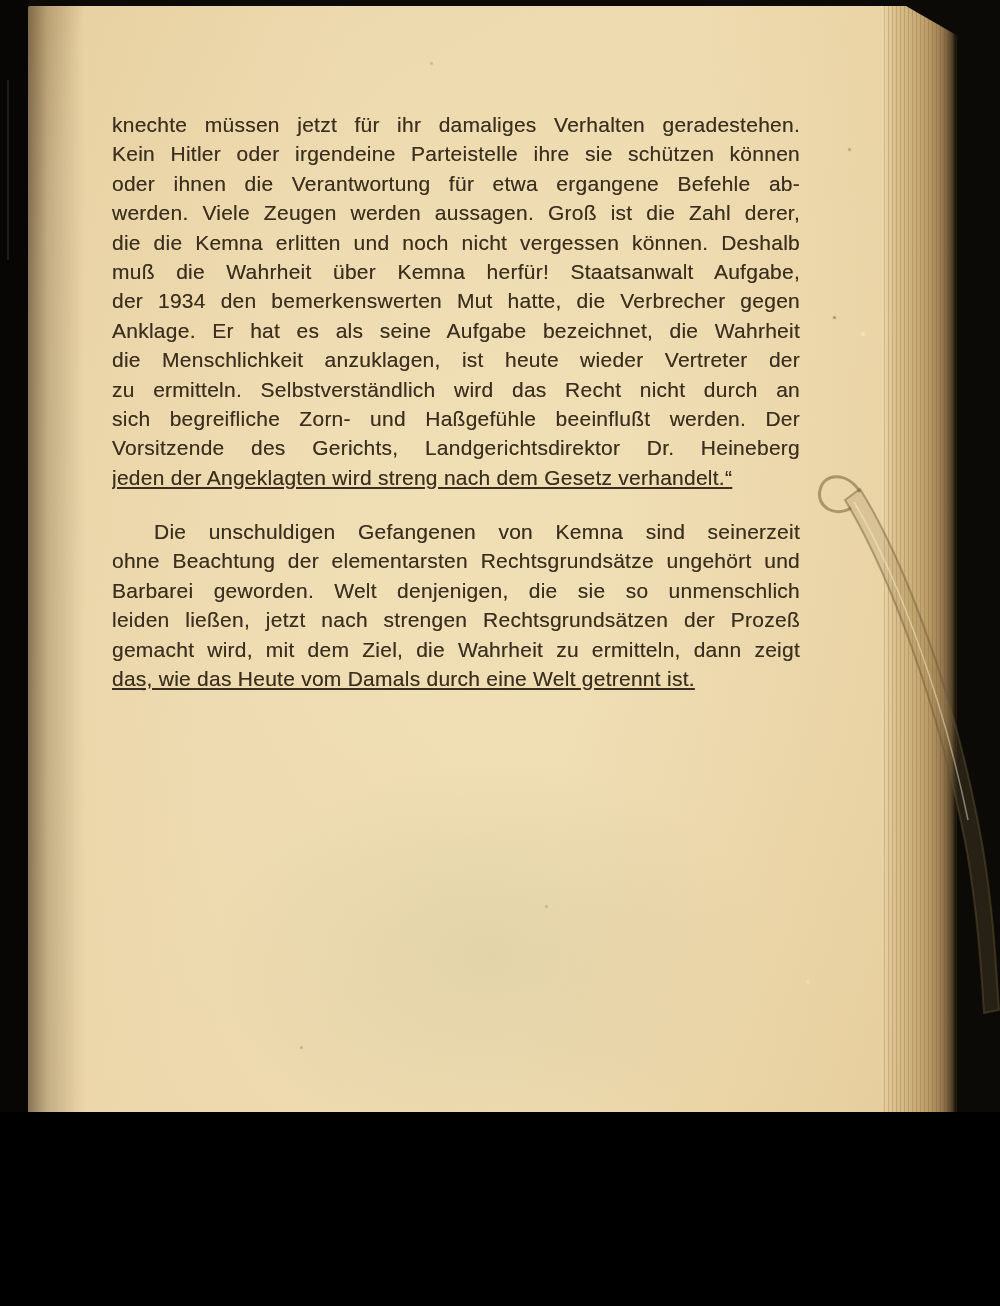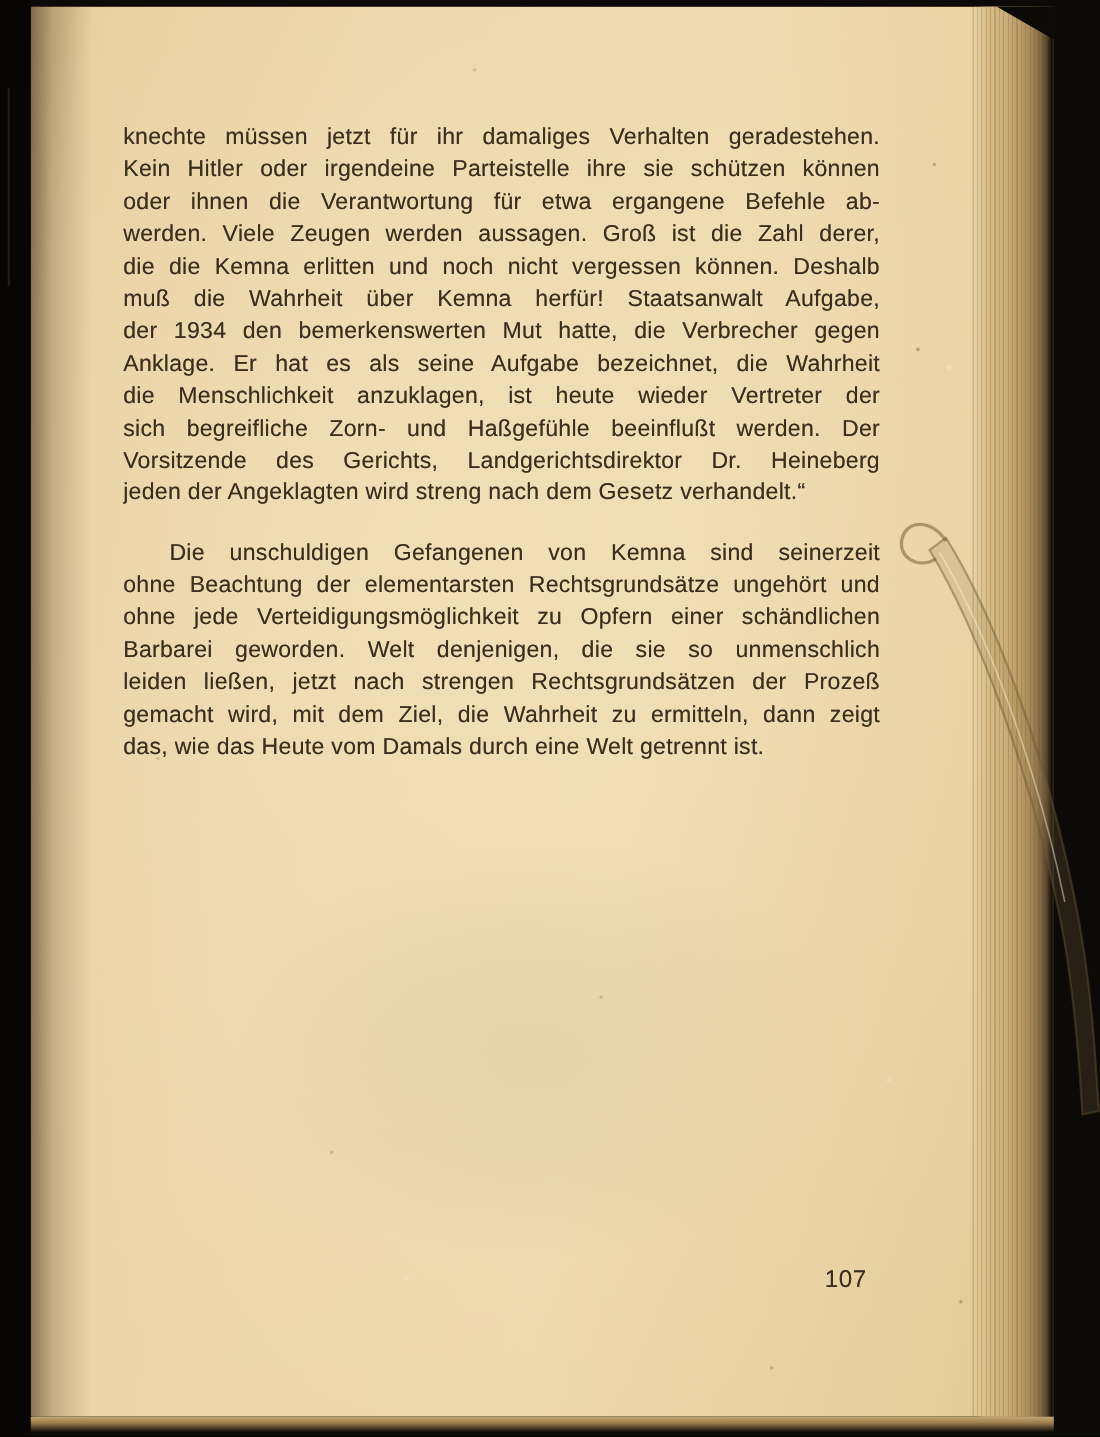--- a/index.html
+++ b/index.html
@@ -1,19 +1,19 @@
 <!DOCTYPE html>
 <html><head>
 <meta charset="utf-8">
 <style>
   html, body { margin: 0; padding: 0; background: #000; }
   .stage {
     position: relative;
     width: 1000px;
-    height: 1306px;
+    height: 1112px;
     background: #0b0a07;
     overflow: hidden;
     font-family: "Liberation Sans", "DejaVu Sans", sans-serif;
   }
   
   .spine {
     position: absolute; left: 0; top: 0; width: 28px; height: 100%;
     background: #070605;
   }
   .spine-line {
@@ -90,20 +90,21 @@
     height: 29.4px;
     line-height: 29.4px;
     white-space: normal;
     overflow: hidden;
     text-align: justify;
     text-align-last: justify;
   }
   .line.last {
     text-align: center;
     text-align-last: left;
+    text-decoration: underline;
   }
   .line.indent { padding-left: 42px; margin-top: 12px; }
   .page-number {
     position: absolute; left: 112px; top: 1150px; width: 676px;
     text-align: right;
     color: #3a2f1f;
     font-size: 22px;
     letter-spacing: 0.5px;
     text-shadow: 0 0 0.4px rgba(58,47,31,0.55);
   }
@@ -129,28 +130,28 @@
     <div class="para">
       <div class="line">knechte müssen jetzt für ihr damaliges Verhalten geradestehen.</div>
       <div class="line">Kein Hitler oder irgendeine Parteistelle ihre sie schützen können</div>
       <div class="line">oder ihnen die Verantwortung für etwa ergangene Befehle ab-</div>
       <div class="line">werden. Viele Zeugen werden aussagen. Groß ist die Zahl derer,</div>
       <div class="line">die die Kemna erlitten und noch nicht vergessen können. Deshalb</div>
       <div class="line">muß die Wahrheit über Kemna herfür! Staatsanwalt Aufgabe,</div>
       <div class="line">der 1934 den bemerkenswerten Mut hatte, die Verbrecher gegen</div>
       <div class="line">Anklage. Er hat es als seine Aufgabe bezeichnet, die Wahrheit</div>
       <div class="line">die Menschlichkeit anzuklagen, ist heute wieder Vertreter der</div>
+      <div class="line">zu ermitteln. Selbstverständlich wird das Recht nicht durch an</div>
       <div class="line">sich begreifliche Zorn- und Haßgefühle beeinflußt werden. Der</div>
       <div class="line">Vorsitzende des Gerichts, Landgerichtsdirektor Dr. Heineberg</div>
       <div class="line last">jeden der Angeklagten wird streng nach dem Gesetz verhandelt.“</div>
     </div>
     <div class="para">
       <div class="line indent">Die unschuldigen Gefangenen von Kemna sind seinerzeit</div>
       <div class="line">ohne Beachtung der elementarsten Rechtsgrundsätze ungehört und</div>
-      <div class="line">ohne jede Verteidigungsmöglichkeit zu Opfern einer schändlichen</div>
       <div class="line">Barbarei geworden. Welt denjenigen, die sie so unmenschlich</div>
       <div class="line">leiden ließen, jetzt nach strengen Rechtsgrundsätzen der Prozeß</div>
       <div class="line">gemacht wird, mit dem Ziel, die Wahrheit zu ermitteln, dann zeigt</div>
       <div class="line last">das, wie das Heute vom Damals durch eine Welt getrennt ist.</div>
     </div>
   </div>
 
   <div class="page-number">107</div>
 
   <div class="fore-edge"></div>

